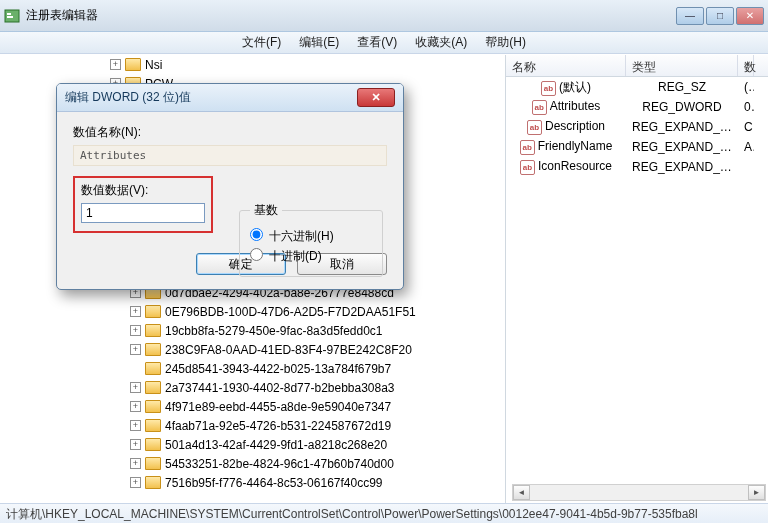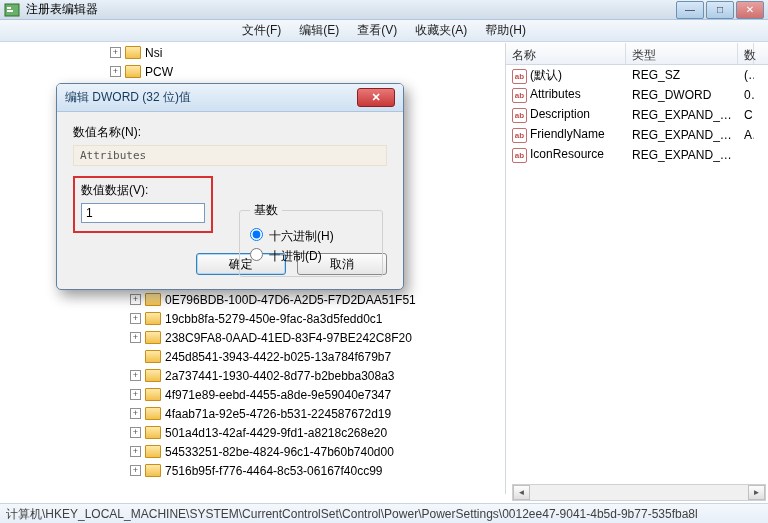--- a/index.html
+++ b/index.html
@@ -1,38 +1,38 @@
 <!DOCTYPE html>
 <html><head>
 <meta charset="utf-8">
 <style>
 * { box-sizing: border-box; margin: 0; padding: 0; font-family: "Microsoft YaHei", SimSun, Arial, sans-serif; font-size: 12px; }
 body { background: #fff; width: 768px; height: 523px; overflow: hidden; position: relative; }
 
-.titlebar { height: 20px; background: linear-gradient(#e8f0f8, #d0dce8); display: flex; align-items: center; padding: 0 4px; border-bottom: 1px solid #aec7e0; }
+.titlebar { height: 32px; background: linear-gradient(#e8f0f8, #d0dce8); display: flex; align-items: center; padding: 0 4px; border-bottom: 1px solid #aec7e0; }
 .titlebar .icon { width: 16px; height: 16px; margin-right: 6px; }
 .titlebar .title { flex: 1; color: #000; }
 .win-btns { display: flex; gap: 2px; }
 .win-btn { width: 28px; height: 18px; background: linear-gradient(#d8e8f8,#b0cde8); border: 1px solid #7090b0; border-radius: 2px; display:flex; align-items:center; justify-content:center; font-size:10px; color:#334; }
 .win-btn.close { background: linear-gradient(#e8a0a0,#d07070); color:#fff;}
 
 .menubar { height: 22px; background: linear-gradient(#f4f8fc,#e0eaf4); border-bottom: 1px solid #c9d6e8; display: flex; align-items: center; padding: 0 4px; gap: 2px; justify-content: center; }
 .menubar .m { padding: 2px 8px; color: #1a1a1a; cursor: default; }
 
 .content { display: flex; height: 452px; border-top: 1px solid #fff; }
 .tree { width: 506px; overflow: auto; border-right: 1px solid #d0d8e0; position: relative; background:#fff;}
 .tree-row { height: 19px; display: flex; align-items: center; padding-left: 110px; white-space: nowrap; }
 .tree-row .exp { width: 11px; height: 11px; border: 1px solid #909090; display:inline-flex; align-items:center; justify-content:center; margin-right: 4px; font-size: 9px; line-height:9px; color:#555; background:#fff;}
 .tree-row .folder { width: 16px; height: 13px; background: linear-gradient(#ffe9a8,#f2c14e); border:1px solid #c89018; border-radius: 1px 1px 0 0; margin-right: 4px; }
 .tree-row .label { color: #000; }
 
 .listview { flex: 1; background: #fff; overflow: hidden;}
 .lv-header { display: flex; height: 22px; background: linear-gradient(#fdfdfe,#eef2f8); border-bottom: 1px solid #d0d8e0; }
 .lv-header .col { border-right: 1px solid #d8dde8; padding: 4px 6px; color: #333; }
-.lv-row { display: flex; height: 20px; align-items: center; }
+.lv-row { display: flex; height: 20px; align-items: center; text-align: center; }
 .lv-row .c { padding: 0 6px; overflow:hidden; text-overflow:ellipsis; white-space:nowrap;}
 .reg-icon { width: 15px; height: 15px; border:1px solid #c07070; border-radius:2px; display:inline-flex; align-items:center; justify-content:center; margin-right:3px; font-size:8px; color:#c05050; background:#fff; font-weight:bold;}
 .col-name{width:120px;}
 .col-type{width:112px;}
 .col-data{width:16px;}
 
 .hscroll { position:absolute; bottom:22px; right:2px; width:254px; height:17px; background:#f0f0f0; border:1px solid #d0d0d0; display:flex;}
 .hscroll .ar{width:17px; background:linear-gradient(#fdfdfd,#e0e0e0); border:1px solid #c0c0c0; display:flex;align-items:center;justify-content:center;font-size:8px;color:#555;}
 .hscroll .track{flex:1;}
 

